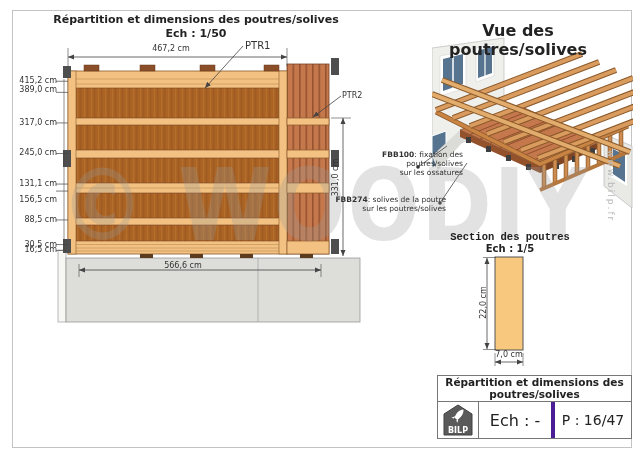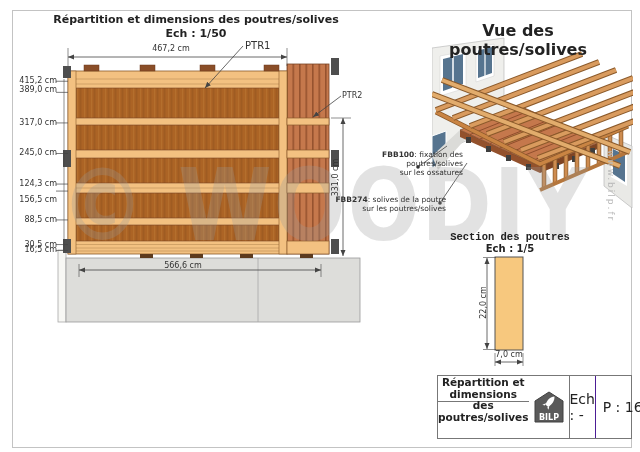--- a/index.html
+++ b/index.html
@@ -28,27 +28,27 @@
   #section-scale{left:420px;top:243px;width:180px;text-align:center;font-size:10px;font-weight:bold;color:#222;}
   #dim-sec-h{left:455px;top:298px;width:56px;text-align:center;font-size:8px;transform:rotate(-90deg);}
   #dim-sec-w{left:481px;top:350px;width:56px;text-align:center;font-size:8px;}
   #watermark{position:absolute;left:60px;top:156px;z-index:2;font-size:100px;font-weight:bold;
              line-height:1;color:#9a9a9a;opacity:.28;white-space:nowrap;letter-spacing:2px;
              transform:scale(.85,1);transform-origin:left top;pointer-events:none;}
   #site-url{position:absolute;left:606px;top:150px;height:130px;z-index:2;
             writing-mode:vertical-rl;font-size:9px;letter-spacing:2px;color:#b9b9b9;}
   
   #tblock{position:absolute;left:437px;top:375px;width:193px;height:62px;border:1px solid #777;
-          z-index:3;display:flex;flex-direction:row;background:#fff;}
+          z-index:3;display:flex;flex-direction:column;background:#fff;}
   #tb-head{height:24px;border-bottom:1px solid #777;text-align:center;font-weight:bold;
            font-size:10.5px;line-height:11.5px;padding-top:1px;color:#222;}
   #tb-row{flex:1;display:flex;}
   #tb-logo-cell{width:40px;border-right:1px solid #777;display:flex;align-items:center;justify-content:center;}
-  #tb-ech{flex:1;border-right:1px solid #4c1d95;display:flex;align-items:center;justify-content:center;
-          font-size:14px;color:#222;}
+  #tb-ech{flex:1;border-right:4px solid #4c1d95;display:flex;align-items:center;justify-content:center;
+          font-size:16px;color:#222;}
   #tb-page{width:76px;display:flex;align-items:center;justify-content:center;font-size:14px;color:#222;}
 </style>
 </head>
 <body>
 
 <div id="stage">
   <div id="page-border"></div>
 
   <svg id="draw-svg" width="640" height="452" viewBox="0 0 640 452">
     <defs>
@@ -204,21 +204,21 @@
   <div class="txt" id="elev-title">Répartition et dimensions des poutres/solives</div>
   <div class="txt" id="elev-scale">Ech : 1/50</div>
   <div class="txt" id="dim-top">467,2 cm</div>
   <div class="txt" id="ptr1">PTR1</div>
   <div class="txt" id="ptr2">PTR2</div>
   <div id="left-dim-labels">
       <div class="ldim" style="top: 76.2476px;">415,2 cm</div>
       <div class="ldim" style="top: 85px;">389,0 cm</div>
       <div class="ldim" style="top: 117.933px;">317,0 cm</div>
       <div class="ldim" style="top: 148.498px;">245,0 cm</div>
-      <div class="ldim" style="top: 179.061px;">124,3 cm</div>
+      <div class="ldim" style="top: 179.061px;">131,1 cm</div>
       <div class="ldim" style="top: 195px;">156,5 cm</div>
       <div class="ldim" style="top: 214.932px;">88,5 cm</div>
       <div class="ldim" style="top: 239.553px;">30,5 cm</div>
       <div class="ldim" style="top: 245.496px;">16,5 cm</div>
     </div>
   <div class="txt" id="dim-right">331,0 cm</div>
   <div class="txt" id="dim-bottom">566,6 cm</div>
 
   <div class="txt" id="vue-title">Vue des poutres/solives</div>
 

